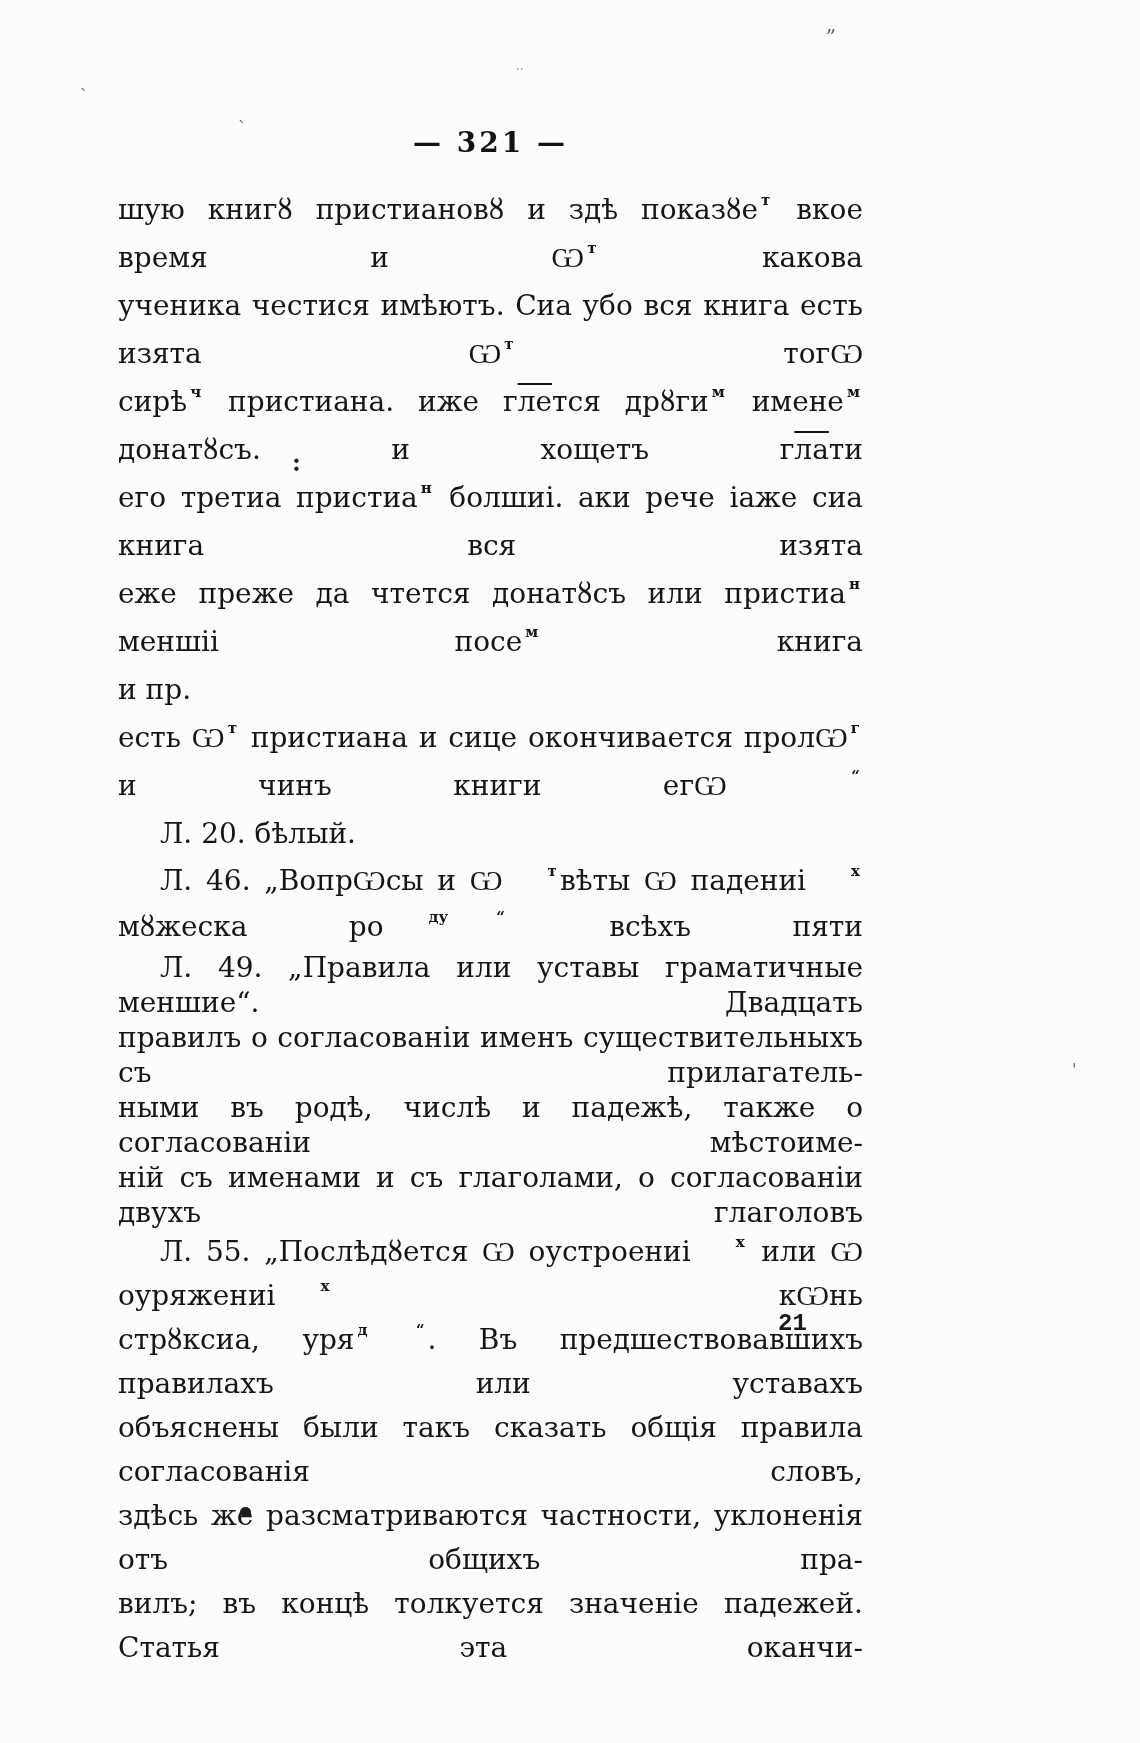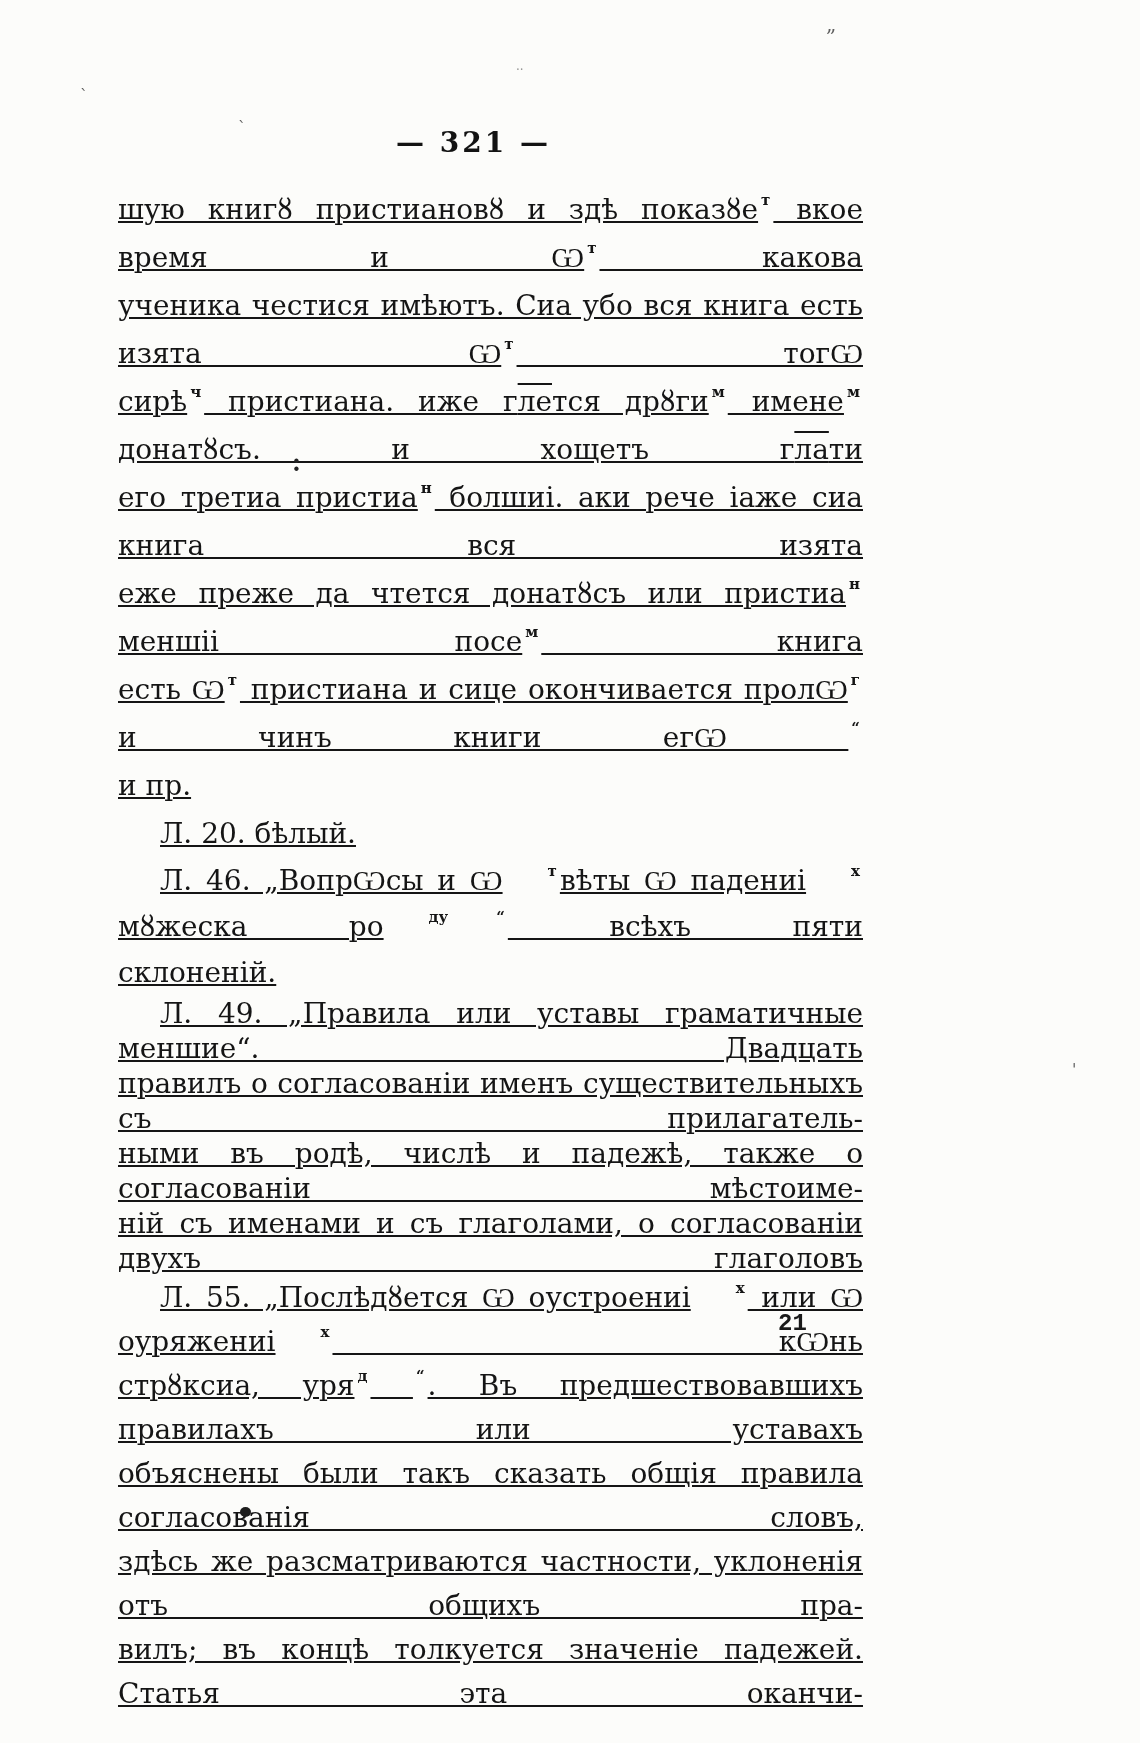--- a/index.html
+++ b/index.html
@@ -14,38 +14,38 @@
     margin: 0 auto;
     background: #fcfcfa;
     color: #161616;
     font-family: "DejaVu Serif", "Liberation Serif", serif;
     overflow: hidden;
   }
   
   #folio {
     position: absolute;
     top: 126px;
-    left: 101px;
+    left: 118px;
     width: 745px;
     text-align: center;
     font-size: 28px;
     font-weight: bold;
     letter-spacing: 3px;
     color: #131313;
   }
   
   #text-block {
     position: absolute;
     top: 186px;
     left: 118px;
     width: 745px;
     font-size: 28px;
     color: #151515;
   }
-  .paragraph { margin: 0; text-decoration: underline; }
+  .paragraph { margin: 0; }
   .line {
     line-height: var(--lh, 46px);
     text-align: justify;
     text-align-last: justify;
     -moz-text-align-last: justify;
   }
   .line.lastleft {
     text-align-last: left;
     -moz-text-align-last: left;
   }
@@ -105,29 +105,28 @@
 
   <div id="folio">— 321 —</div>
 
   <div id="text-block">
       <div class="paragraph" style="--lh: 48px;">
         <div class="line">шую книгȣ пристиановȣ и здѣ показȣе<span class="sup">т</span> вкое время и Ѡ<span class="sup">т</span> какова</div>
         <div class="line">ученика честися имѣютъ. Сиа убо вся книга есть изята Ѡ<span class="sup">т</span> тогѠ</div>
         <div class="line">сирѣ<span class="sup">ч</span> пристиана. иже г<span class="titlo">ле</span>тся дрȣги<span class="sup">м</span> имене<span class="sup">м</span> донатȣсъ. и хощетъ г<span class="titlo">ла</span>ти</div>
         <div class="line">его третиа пристиа<span class="sup">н</span> болшиі. аки рече іаже сиа книга вся изята</div>
         <div class="line">еже преже да чтется донатȣсъ или пристиа<span class="sup">н</span> меншіі посе<span class="sup">м</span> книга</div>
+        <div class="line lastleft">и пр.</div>
         <div class="line">есть Ѡ<span class="sup">т</span> пристиана и сице окончивается пролѠ<span class="sup">г</span> и чинъ книги егѠ <span class="sup">“</span></div>
-        <div class="line lastleft">и пр.</div>
       </div>
       <div class="paragraph" style="--lh: 48px;">
         <div class="line lastleft ind">Л. 20. бѣлый.</div>
       </div>
       <div class="paragraph" style="--lh: 46px;">
         <div class="line ind">Л. 46. „ВопрѠсы и Ѡ<span class="sup">т</span>вѣты Ѡ падениі<span class="sup">х</span> мȣжеска ро<span class="sup">ду</span><span class="sup">“</span> всѣхъ пяти</div>
-        <div class="line lastleft">склоненій.</div>
       </div>
       <div class="paragraph" style="--lh: 35px;">
         <div class="line ind">Л. 49. „Правила или уставы граматичные меншие“. Двадцать</div>
         <div class="line">правилъ о согласованіи именъ существительныхъ съ прилагатель-</div>
         <div class="line">ными въ родѣ, числѣ и падежѣ, также о согласованіи мѣстоиме-</div>
         <div class="line">ній съ именами и съ глаголами, о согласованіи двухъ глаголовъ</div>
       </div>
       <div class="paragraph" style="--lh: 44px;">
         <div class="line ind">Л. 55. „Послѣдȣется Ѡ оустроениі<span class="sup">х</span> или Ѡ оуряжениі<span class="sup">х</span> кѠнь</div>
         <div class="line">стрȣксиа, уря<span class="sup">д</span> <span class="sup">“</span>. Въ предшествовавшихъ правилахъ или уставахъ</div>

